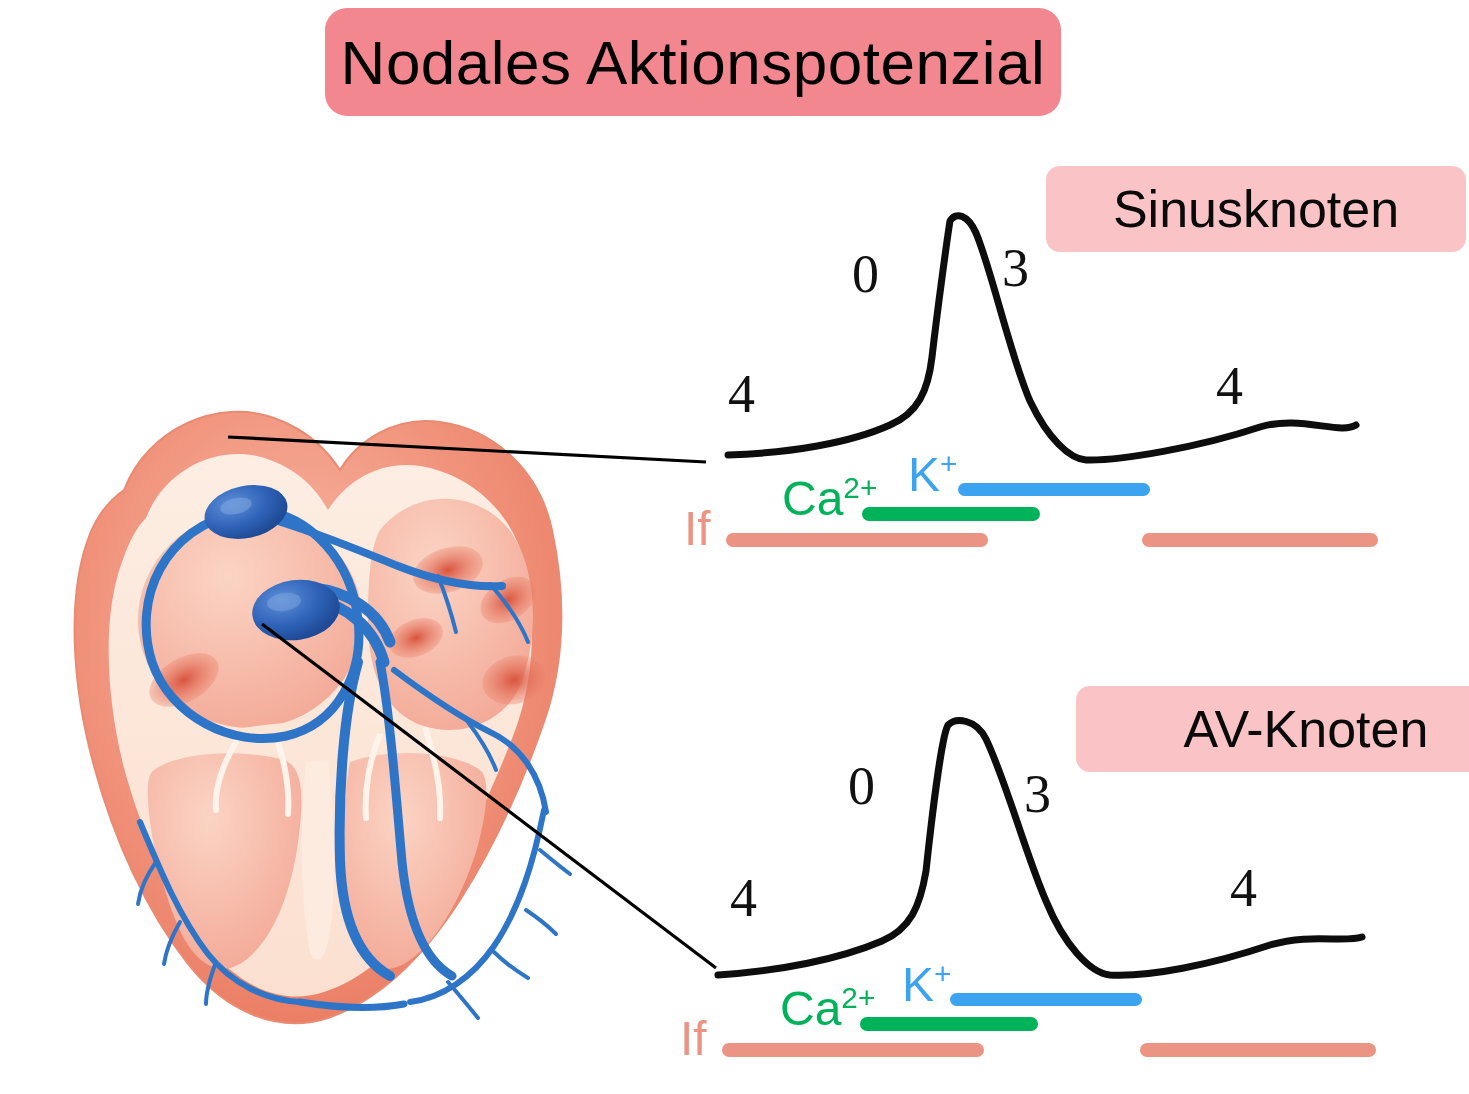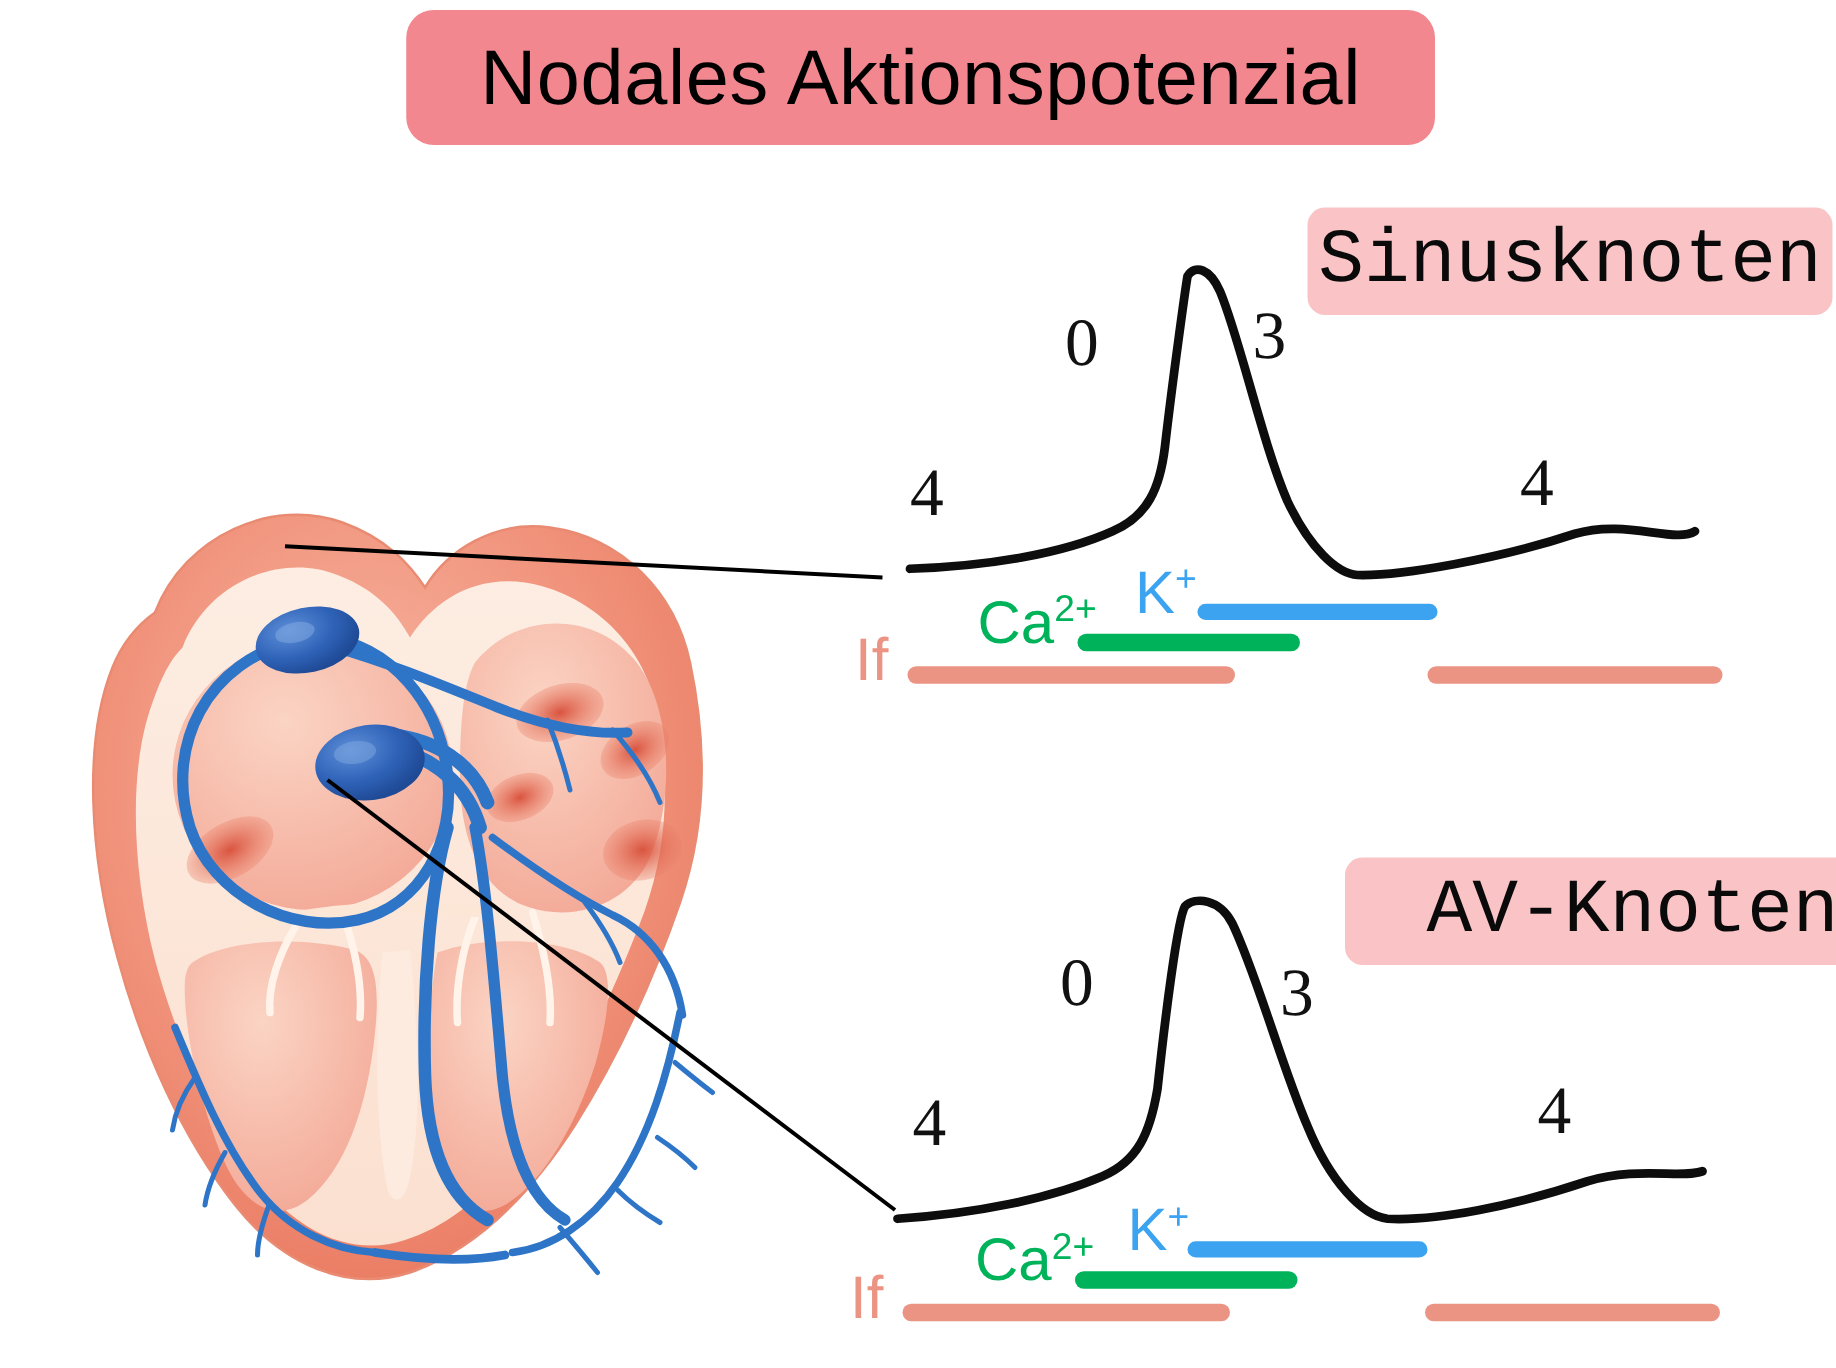--- a/index.html
+++ b/index.html
@@ -13,21 +13,21 @@
     position: relative;
     overflow: hidden;
     font-family: "Liberation Sans", sans-serif;
   }
 
   
   #title-badge {
     position: absolute;
     left: 325px;
     top: 8px;
-    width: 823px;
+    width: 736px;
     height: 108px;
     background: #F2878F;
     border-radius: 22px;
     display: flex;
     align-items: center;
     justify-content: center;
   }
   #title-text {
     font-size: 62px;
     color: #000000;
@@ -39,24 +39,24 @@
   
   .node-badge {
     position: absolute;
     background: #FAC4C6;
     border-radius: 14px;
     display: flex;
     align-items: center;
     justify-content: center;
   }
   .node-badge-text {
-    font-size: 61px;
+    font-size: 52px;
     color: #0a0a0a;
     white-space: nowrap;
-    font-family: Liberation Mono, monospace;
+    font-family: Liberation Sans, sans-serif;
   }
   #badge-sinus {
     left: 1046px;
     top: 166px;
     width: 420px;
     height: 86px;
   }
   #badge-av {
     left: 1076px;
     top: 686px;

